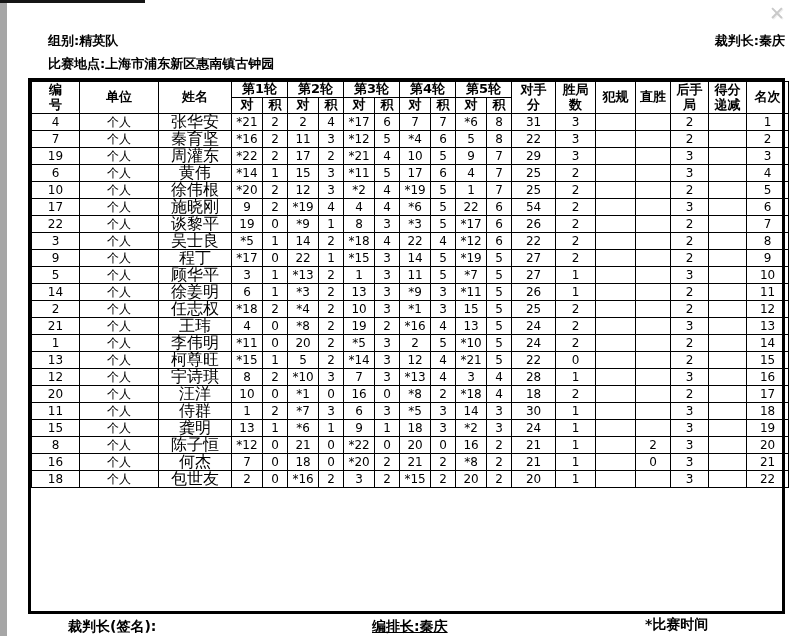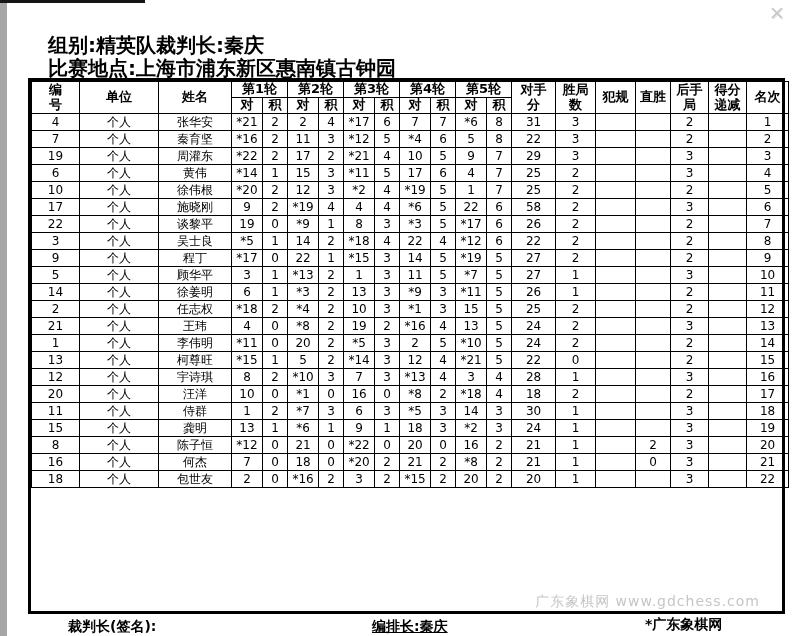--- a/index.html
+++ b/index.html
@@ -12,34 +12,34 @@
   .top-line{position:absolute;left:0;top:0;width:145px;height:3px;background:#151515;}
   .close{
     position:absolute;right:7px;top:2px;width:22px;height:22px;
     color:#c9c9c9;font-size:19px;font-weight:bold;text-align:center;line-height:22px;
     cursor:pointer; text-shadow:1px 1px 0 #efefef;
   }
   .title{
     position:absolute;left:30px;right:30px;top:5px;text-align:center;
     font-size:17px;font-weight:bold;letter-spacing:1px;white-space:nowrap;
   }
-  .meta-row{position:absolute;left:48px;display:flex;
-    font-size:20px;font-weight:bold;white-space:nowrap;}
+  .meta-row{position:absolute;left:48px;display:flex;justify-content:space-between;
+    font-size:13px;font-weight:bold;white-space:nowrap;}
   .meta-row.r1{top:32px;right:10px;}
   .meta-row.r2{top:55px;right:34px;}
   .table-wrap{
     position:absolute;left:28px;top:78px;width:757px;height:536px;
     border:3px solid #000;box-sizing:border-box;background:#fff;
     display:flex;flex-direction:column;
   }
   table{border-collapse:collapse;table-layout:fixed;width:100%;}
   th,td{border:1px solid #000;padding:0;text-align:center;overflow:hidden;white-space:nowrap;}
   thead th{font-size:13px;font-weight:bold;white-space:pre-line;line-height:1.1;height:15px;}
   tbody td{font-size:12px;height:16px;line-height:16px;}
-  td.name-cell{font-size:12px;}
+  td.name-cell{font-size:16px;}
   td.unit-cell{font-size:12px;margin-top:13px;}
   .table-filler{flex:1;position:relative;}
   .watermark{
     position:absolute;right:22px;bottom:0px;color:#c6c6c6;
     font-size:14px;letter-spacing:1px;white-space:nowrap;
   }
   .footer-label{position:absolute;font-size:14px;font-weight:bold;white-space:nowrap;}
   .f-sign{left:68px;top:618px;}
   .f-arranger{left:372px;top:618px;text-decoration:underline;}
   .f-note{left:645px;top:616px;}
@@ -239,21 +239,21 @@
             <td>9</td>
             <td>2</td>
             <td>*19</td>
             <td>4</td>
             <td>4</td>
             <td>4</td>
             <td>*6</td>
             <td>5</td>
             <td>22</td>
             <td>6</td>
-            <td>58</td>
+            <td>54</td>
             <td>2</td>
             <td></td>
             <td></td>
             <td>3</td>
             <td></td>
             <td>6</td>
           </tr>
           <tr>
             <td>22</td>
             <td class="unit-cell">个人</td>
@@ -601,21 +601,18 @@
             <td>20</td>
             <td>1</td>
             <td></td>
             <td></td>
             <td>3</td>
             <td></td>
             <td>22</td>
           </tr>
         </tbody>
     </table>
-    <div class="table-filler">
-      <div class="watermark">广东象棋网 www.gdchess.com</div>
-    </div>
   </div>
 
   <span class="footer-label f-sign">裁判长(签名):</span>
   <span class="footer-label f-arranger">编排长:秦庆</span>
-  <span class="footer-label f-note">*广东象棋网</span>
+  <span class="footer-label f-note">*比赛时间</span>
 </div>
 
 </body></html>

